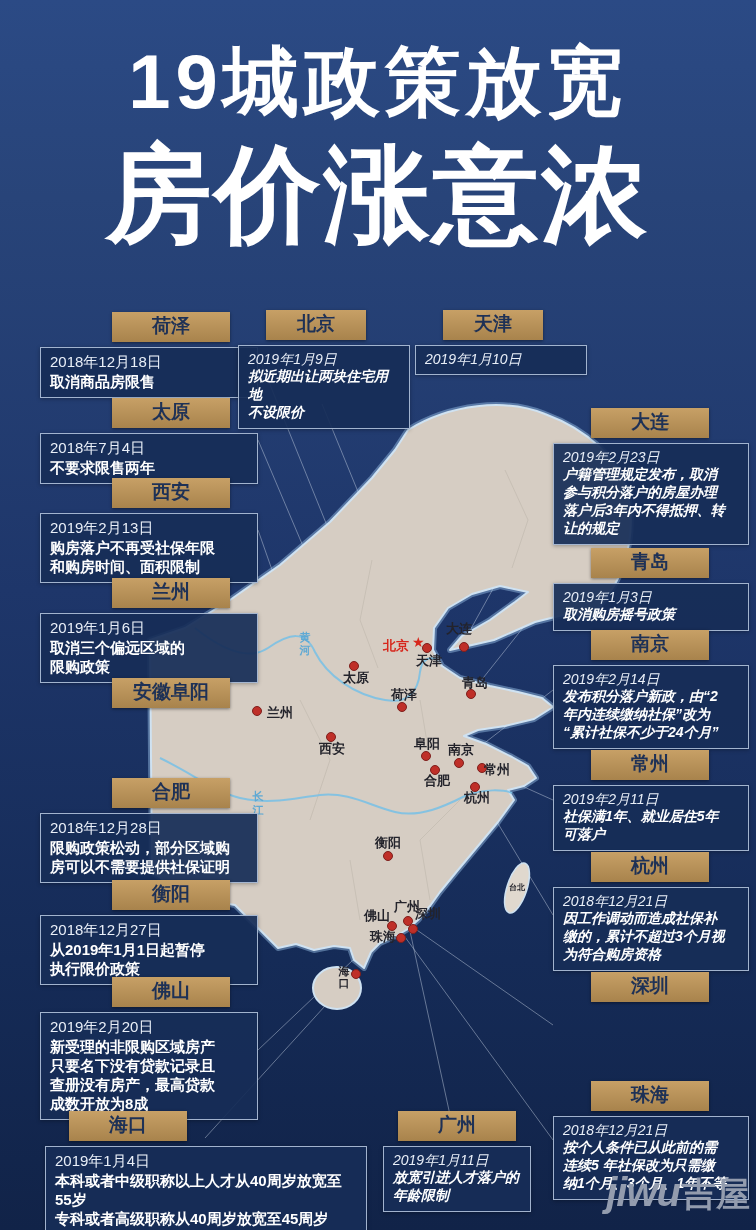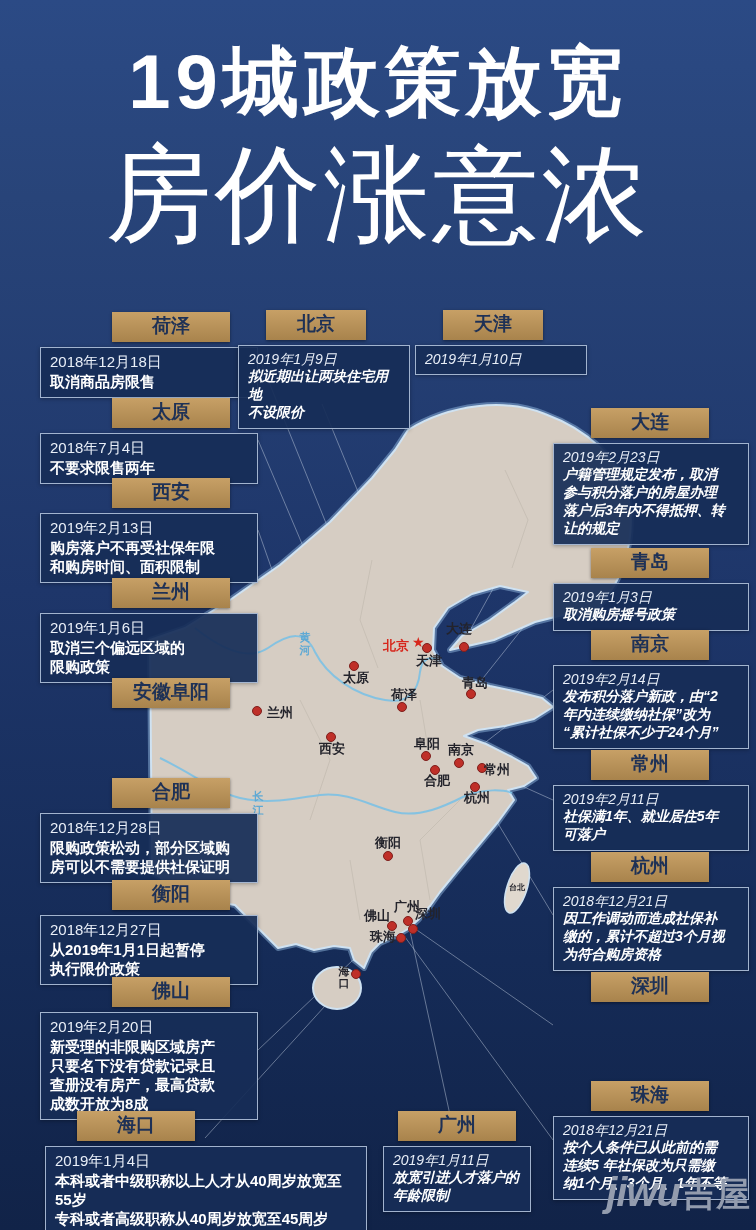--- a/index.html
+++ b/index.html
@@ -2,21 +2,21 @@
 <html><head>
 <meta charset="utf-8">
 <style>
   html,body{margin:0;padding:0;background:#0e2146;}
   .page{position:relative;width:756px;height:1230px;overflow:hidden;
     background:linear-gradient(180deg,#2b4a85 0%,#284479 16%,#1e366a 48%,#152b57 78%,#112348 100%);
     font-family:"Liberation Sans","DejaVu Sans",sans-serif;color:#fff;}
   .title1{position:absolute;top:32px;left:0;right:0;text-align:center;
     font-size:76px;font-weight:700;letter-spacing:5px;color:#fff;}
   .title2{position:absolute;top:124px;left:0;right:0;text-align:center;
-    font-size:106px;font-weight:400;letter-spacing:3px;color:#fff;}
+    font-size:106px;font-weight:700;letter-spacing:3px;color:#fff;}
   svg.map{position:absolute;left:0;top:0;z-index:1;}
   .card{position:absolute;z-index:3;}
   .chip{width:118px;background:linear-gradient(180deg,#c7a066,#a8834c);
     color:#1e3156;font-size:19px;font-weight:700;text-align:center;
     padding:1px 0 3px;box-shadow:0 1px 3px rgba(0,0,0,.45);}
   .cbox{margin-top:5px;background:rgba(23,45,87,.93);
     border:1px solid rgba(198,214,236,.8);padding:4px 9px 6px;
     box-shadow:0 1px 4px rgba(0,0,0,.3);}
   .cdate{font-size:15px;font-weight:400;color:#e9eff8;line-height:1.3;}
   .cpol{font-size:15px;font-weight:700;color:#ffffff;line-height:1.28;white-space:pre-line;}
@@ -192,21 +192,21 @@
     <div class="cbox">
       <div class="cdate">2019年2月20日</div>
       <div class="cpol">新受理的非限购区域房产
 只要名下没有贷款记录且
 查册没有房产，最高贷款
 成数开放为8成</div>
     </div>
   </div>
 
   <div class="card f13" style="left:45px;top:1111px;width:322px;">
-    <div class="chip" style="margin-left:32px;font-family:Liberation Serif, serif;">海口</div>
+    <div class="chip" style="margin-left:24px;font-family:Liberation Serif, serif;">海口</div>
     <div class="cbox">
       <div class="cdate">2019年1月4日</div>
       <div class="cpol">本科或者中级职称以上人才从40周岁放宽至55岁
 专科或者高级职称从40周岁放宽至45周岁</div>
     </div>
   </div>
 
   <div class="card f14" style="left:238px;top:310px;width:172px;">
     <div class="chip" style="width:100px;margin-left:28px;">北京</div>
     <div class="cbox">

